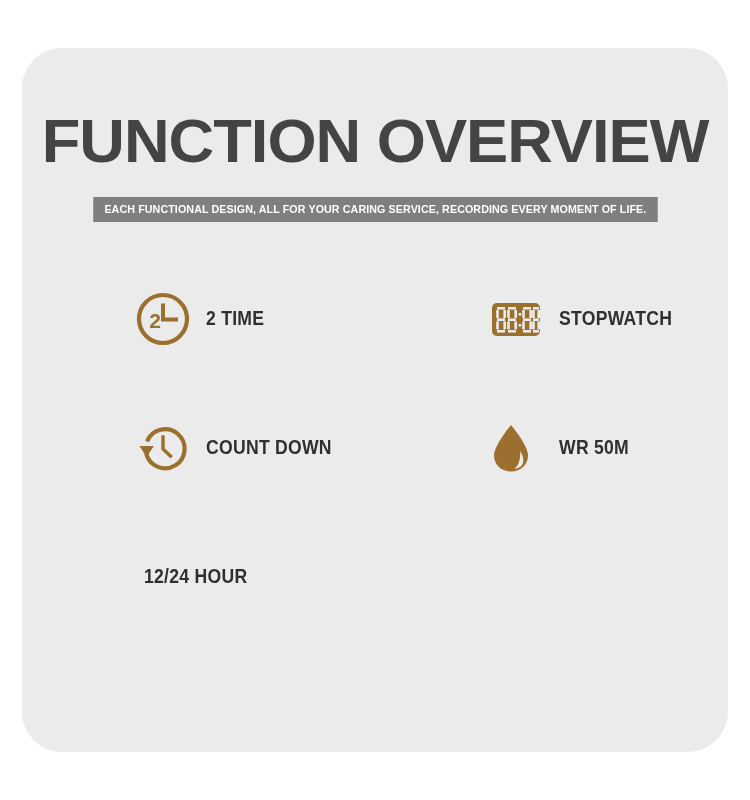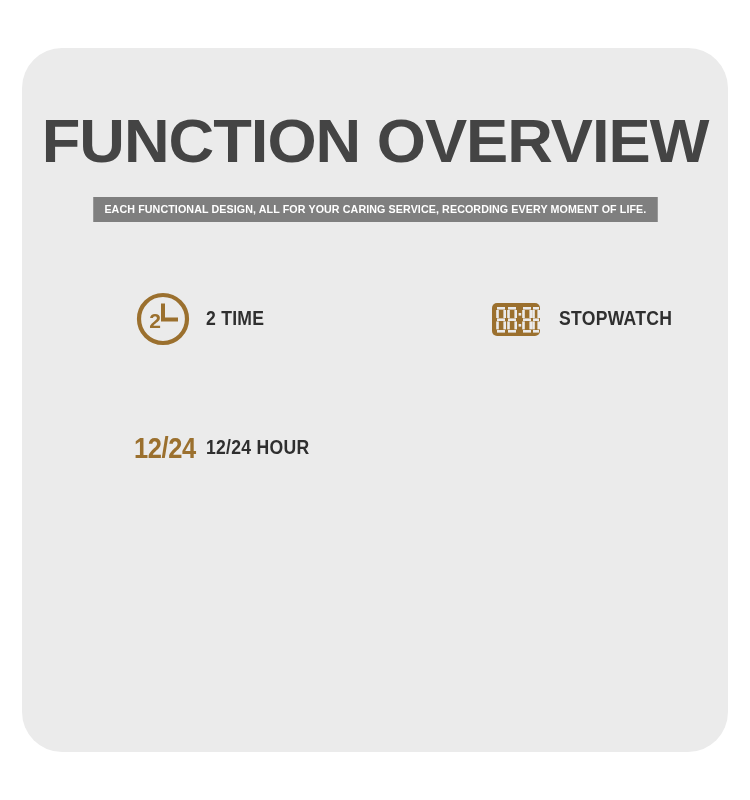--- a/index.html
+++ b/index.html
@@ -181,27 +181,43 @@
               <rect x="46" y="28.4" width="6" height="2.6"></rect>
               <rect x="45.2" y="31.4" width="2.6" height="8"></rect>
               <rect x="50.4" y="31.4" width="2.6" height="8"></rect>
               <rect x="46" y="40" width="6" height="2.6"></rect>
             </g>
           </svg>
         </div>
         <div class="label">STOPWATCH</div>
       </div>
 
-
-
-
-
-
-      <div class="feature">
-        <div class="icon-box">
-          <span class="text-icon">12/24</span>
-        </div>
+      <div class="feature">
+        <div class="icon-box">
+          <svg width="58" height="58" viewBox="0 0 58 58">
+            <path d="M13 22.5 A19.5 19.5 0 1 1 12.2 34.5" fill="none" stroke="#9b702e" stroke-width="4.2" stroke-linecap="butt"></path>
+            <path d="M5.5 27 L20 27 L12.5 38 Z" fill="#9b702e"></path>
+            <path d="M29 18 L29 30 L36.5 37" fill="none" stroke="#9b702e" stroke-width="3.4" stroke-linecap="square"></path>
+          </svg>
+        </div>
+        <div class="label">COUNT DOWN</div>
+      </div>
+
+
+
+
+      <div class="feature">
+        <div class="icon-box">
+          <svg width="58" height="58" viewBox="0 0 58 58">
+            <path d="M24 6 C24 6 7 26 7 36.5 C7 46 14.6 52.5 24 52.5 C33.4 52.5 41 46 41 36.5 C41 26 24 6 24 6 Z" fill="#9b702e"></path>
+            <path d="M33.5 32 C33.5 32 37 38 36.2 43 C35.5 47.5 31 49.8 27.5 49.8 C33 45.5 33 38.5 33.5 32 Z" fill="#ebebeb"></path>
+          </svg>
+        </div>
+        <div class="label">WR 50M</div>
+      </div>
+
+      <div class="feature">
         <div class="label">12/24 HOUR</div>
       </div>
 
     </div>
   </div>
 </div>
 
 </body></html>

